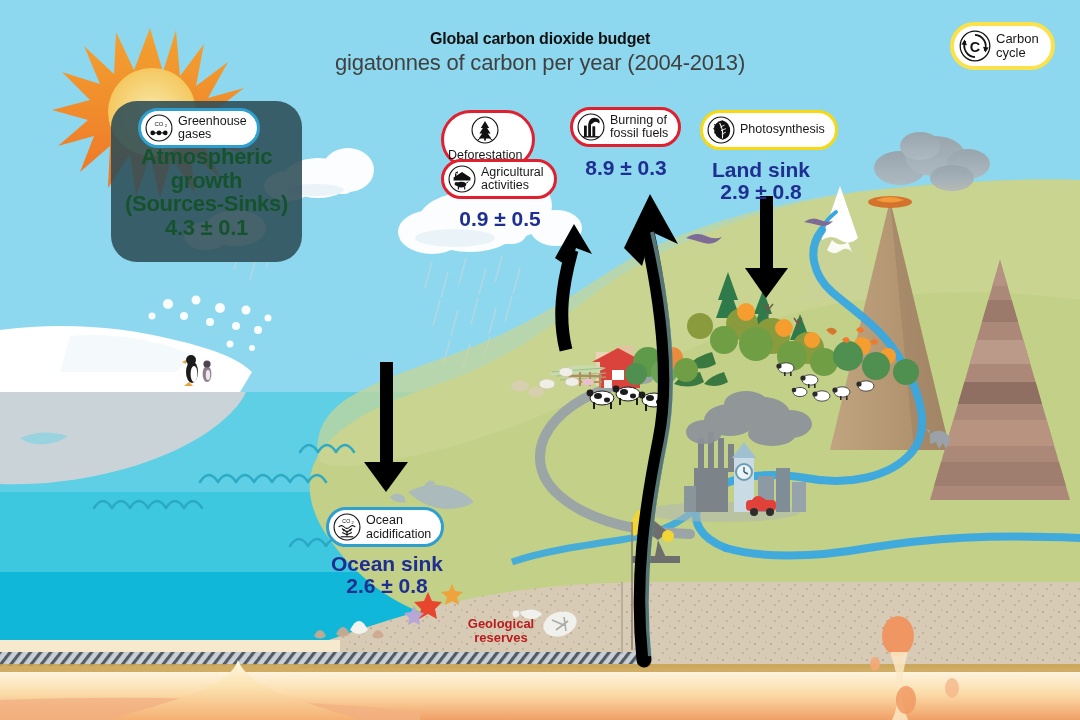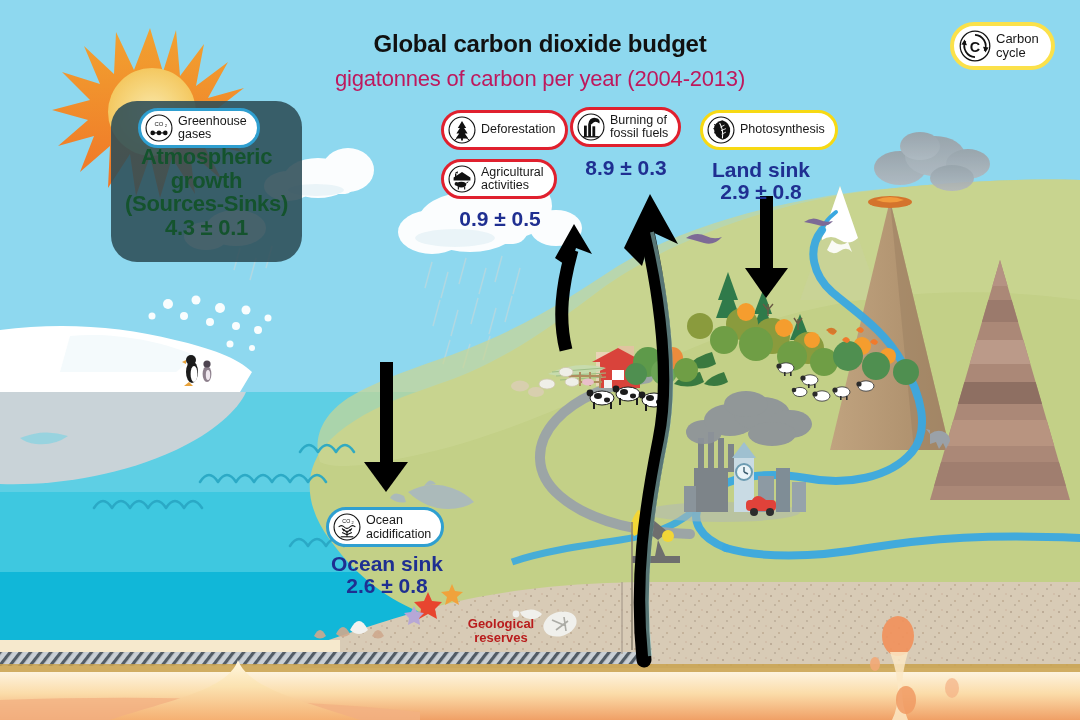--- a/index.html
+++ b/index.html
@@ -32,22 +32,22 @@
     position:absolute;left:111px;top:101px;width:191px;height:161px;
     background:rgba(44,76,86,0.88);border-radius:26px;
   }
   #atmos-card .ctxt{
     position:absolute;left:0;right:0;top:44px;text-align:center;color:#14532d;
     font-weight:bold;font-size:22px;line-height:1.07;letter-spacing:-0.3px;
   }
 
   
   #title{position:absolute;left:0;width:1080px;top:30px;text-align:center;}
-  #title .t1{font-size:24px;font-weight:bold;color:#111;letter-spacing:-0.2px;}
-  #title .t2{font-size:22px;color:#be185d;letter-spacing:-0.2px;margin-top:8px;}
+  #title .t1{font-size:16px;font-weight:bold;color:#111;letter-spacing:-0.2px;}
+  #title .t2{font-size:22px;color:#404040;letter-spacing:-0.2px;margin-top:2px;}
 
   #geo-label{position:absolute;left:411px;top:617px;width:180px;text-align:center;
     color:#b91c1c;font-weight:bold;font-size:13px;line-height:1.1;}
 </style>
 </head>
 <body>
 
 <div id="stage">
 
   <svg class="layer" viewBox="0 0 1080 720">
@@ -576,21 +576,21 @@
       <circle cx="11" cy="27" r="3.3" fill="#111"></circle>
       <circle cx="20" cy="27" r="3.3" fill="#111"></circle>
       <circle cx="29" cy="27" r="3.3" fill="#111"></circle>
     </svg>
     <div class="ptxt">
       <span>Greenhouse</span><br>
       <span>gases</span>
     </div>
   </div>
 
-  <div class="pill red" style="left:441px;top:110px;">
+  <div class="pill red" style="left:441px;top:110px;flex-direction:column;">
     <svg class="pico" viewBox="0 0 40 40">
       <circle cx="20" cy="20" r="18.5" fill="#fff" stroke="#111" stroke-width="1.6"></circle>
       <path d="M20 7 L14 17 L17 17 L12 25 L16 25 L11 32 L29 32 L24 25 L28 25 L23 17 L26 17 Z" fill="#111"></path>
       <rect x="18.7" y="30" width="2.6" height="5" fill="#111"></rect>
       <path d="M9 35 l5 -4 M31 35 l-5 -4" stroke="#111" stroke-width="1.4"></path>
     </svg>
     <div class="ptxt">Deforestation</div>
   </div>
 
   <div class="pill red" style="left:441px;top:159px;">

